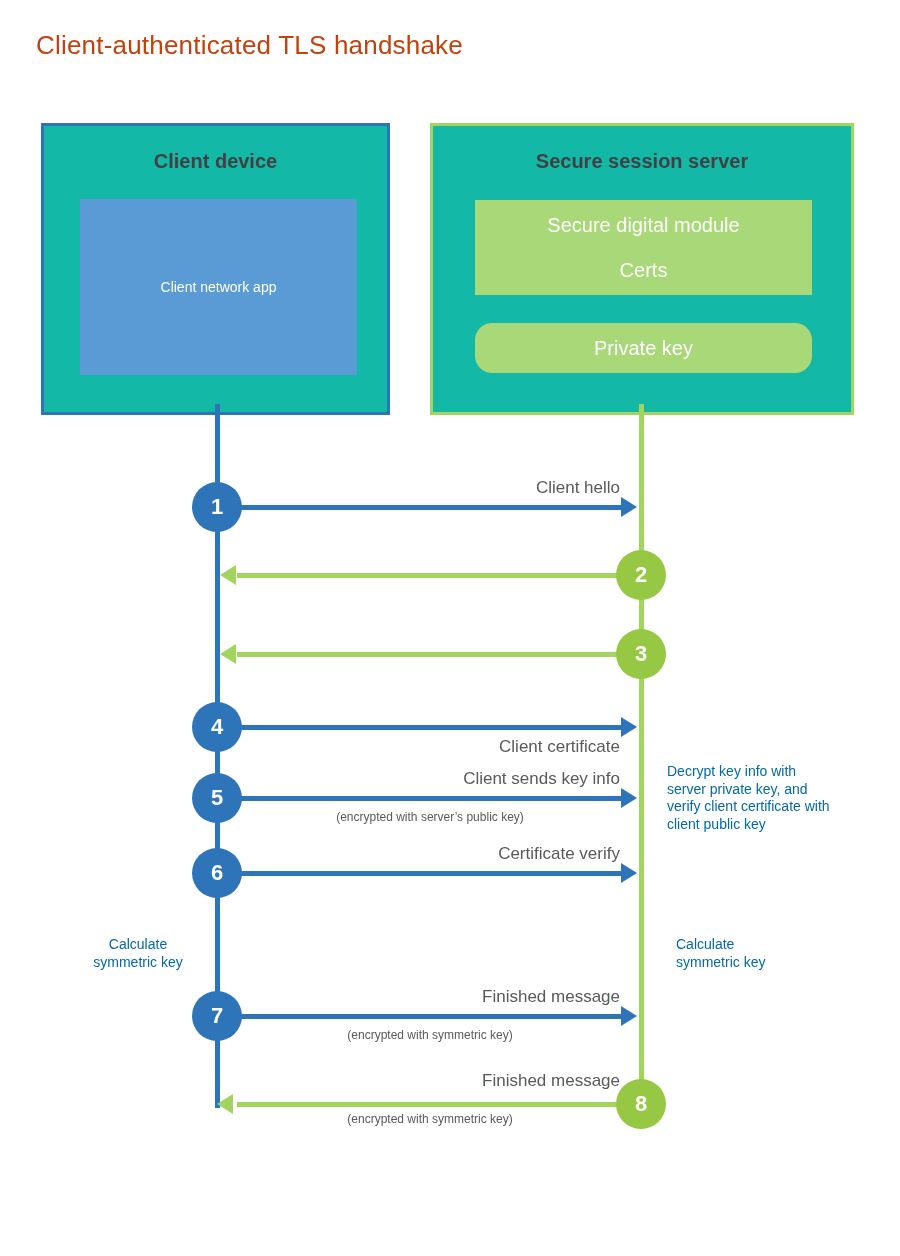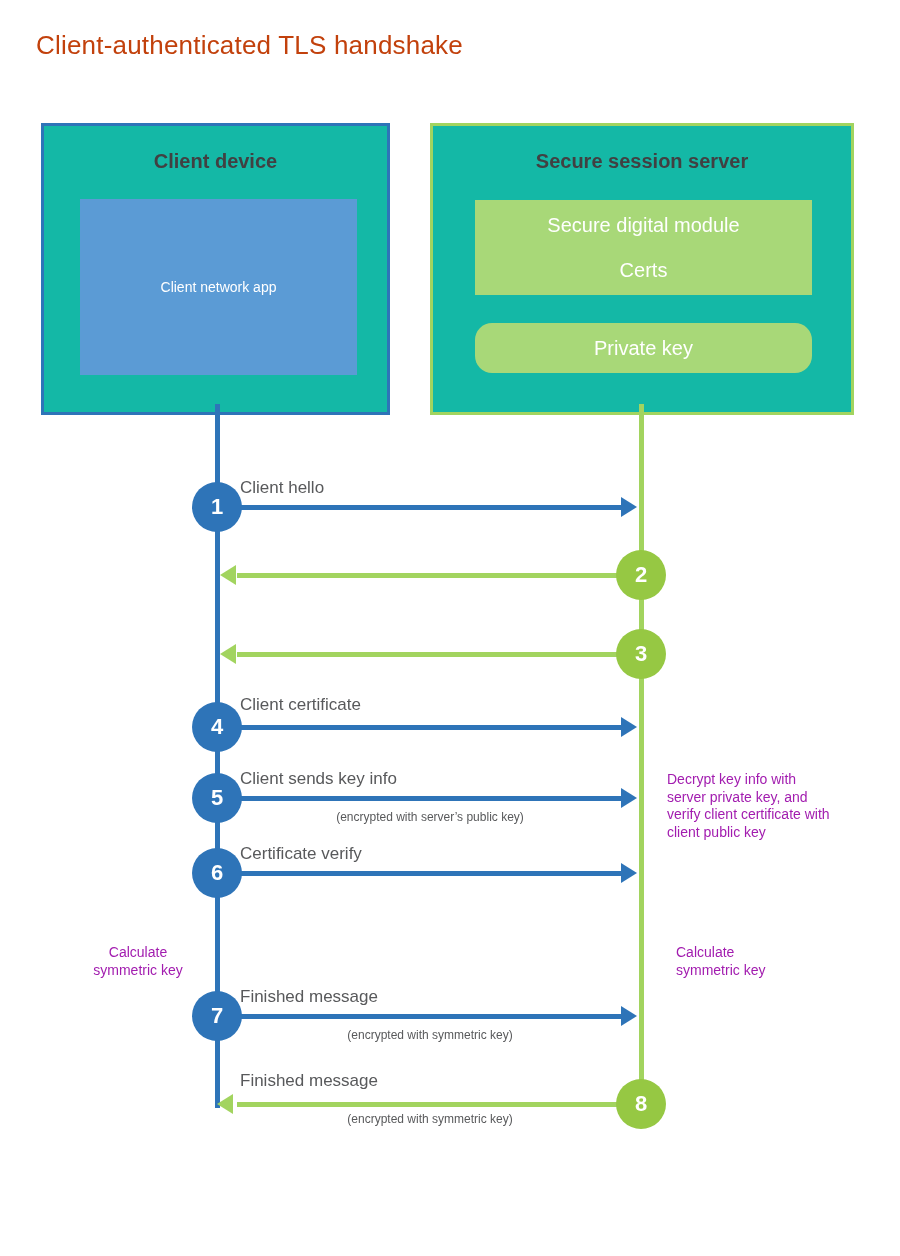--- a/index.html
+++ b/index.html
@@ -45,28 +45,28 @@
   
   .arrow { position:absolute; height:20px; }
   .arrow .shaft { position:absolute; top:8px; height:5px; }
   .arrow .head  { position:absolute; top:0; width:0; height:0; border-top:10px solid transparent; border-bottom:10px solid transparent; }
   .arrow.blue .shaft { background:#2e74b8; left:0; width:404px; }
   .arrow.blue .head  { right:0; border-left:16px solid #2e74b8; }
   .arrow.green .shaft { background:#a2d45f; right:0; width:404px; }
   .arrow.green .head  { left:0; border-right:16px solid #a2d45f; }
   
   .msg-label {
-    position:absolute; left:240px; width:380px; text-align:left;
+    position:absolute; left:240px; width:380px; text-align:right;
     font-size:17px; color:#58595b; line-height:22px;
   }
   .msg-sub {
     position:absolute; left:240px; width:380px; text-align:center;
     font-size:12px; color:#58595b; line-height:18px;
   }
-  .side-note { position:absolute; font-size:14px; color:#a21caf; line-height:17.5px;margin-top:8px; }
+  .side-note { position:absolute; font-size:14px; color:#0369a1; line-height:17.5px; }
   .note-decrypt { left:667px; top:763px; width:168px; text-align:left; }
   .calc-left  { left:88px;  top:936px; width:100px; text-align:center; }
   .calc-right { left:676px; top:936px; width:110px; text-align:left; }
 </style>
 </head>
 <body>
 
 <div id="canvas">
 
   <div class="page-title">Client-authenticated TLS handshake</div>
@@ -98,21 +98,21 @@
       <div class="head"></div>
     </div>
   <div class="step-circle green" style="left:616px; top:550px">2</div>
 
   <div class="arrow green" style="left:220px; top:644px; width:421px">
       <div class="shaft"></div>
       <div class="head"></div>
     </div>
   <div class="step-circle green" style="left:616px; top:629px">3</div>
 
-  <div class="msg-label" style="top:694px">Client certificate</div>
+  <div class="msg-label" style="top:736px">Client certificate</div>
   <div class="arrow blue" style="left:217px; top:717px; width:420px">
       <div class="shaft"></div>
       <div class="head"></div>
     </div>
   <div class="step-circle blue" style="left:192px; top:702px">4</div>
 
   <div class="msg-label" style="top:768px">Client sends key info</div>
   <div class="arrow blue" style="left:217px; top:788px; width:420px">
       <div class="shaft"></div>
       <div class="head"></div>

